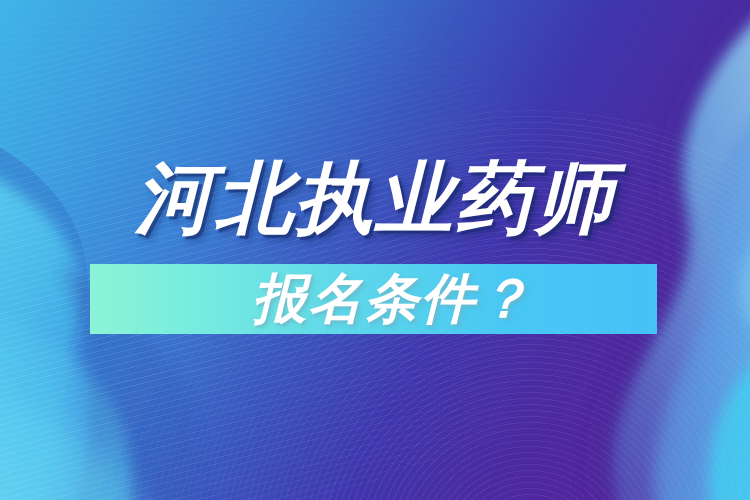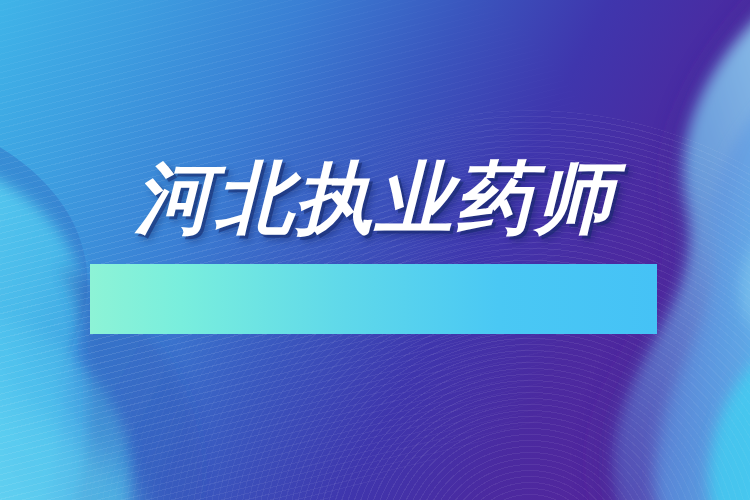--- a/index.html
+++ b/index.html
@@ -198,15 +198,16 @@
     </svg>
 
     <div class="striations"></div>
     <div class="arcs"></div>
   </div>
 
   <div class="content">
     <div class="headline">河北执业药师</div>
 
     <div class="subbar"></div>
+    <div class="subbar-text">报名条件？</div>
   </div>
 
 </div>
 
 </body></html>

